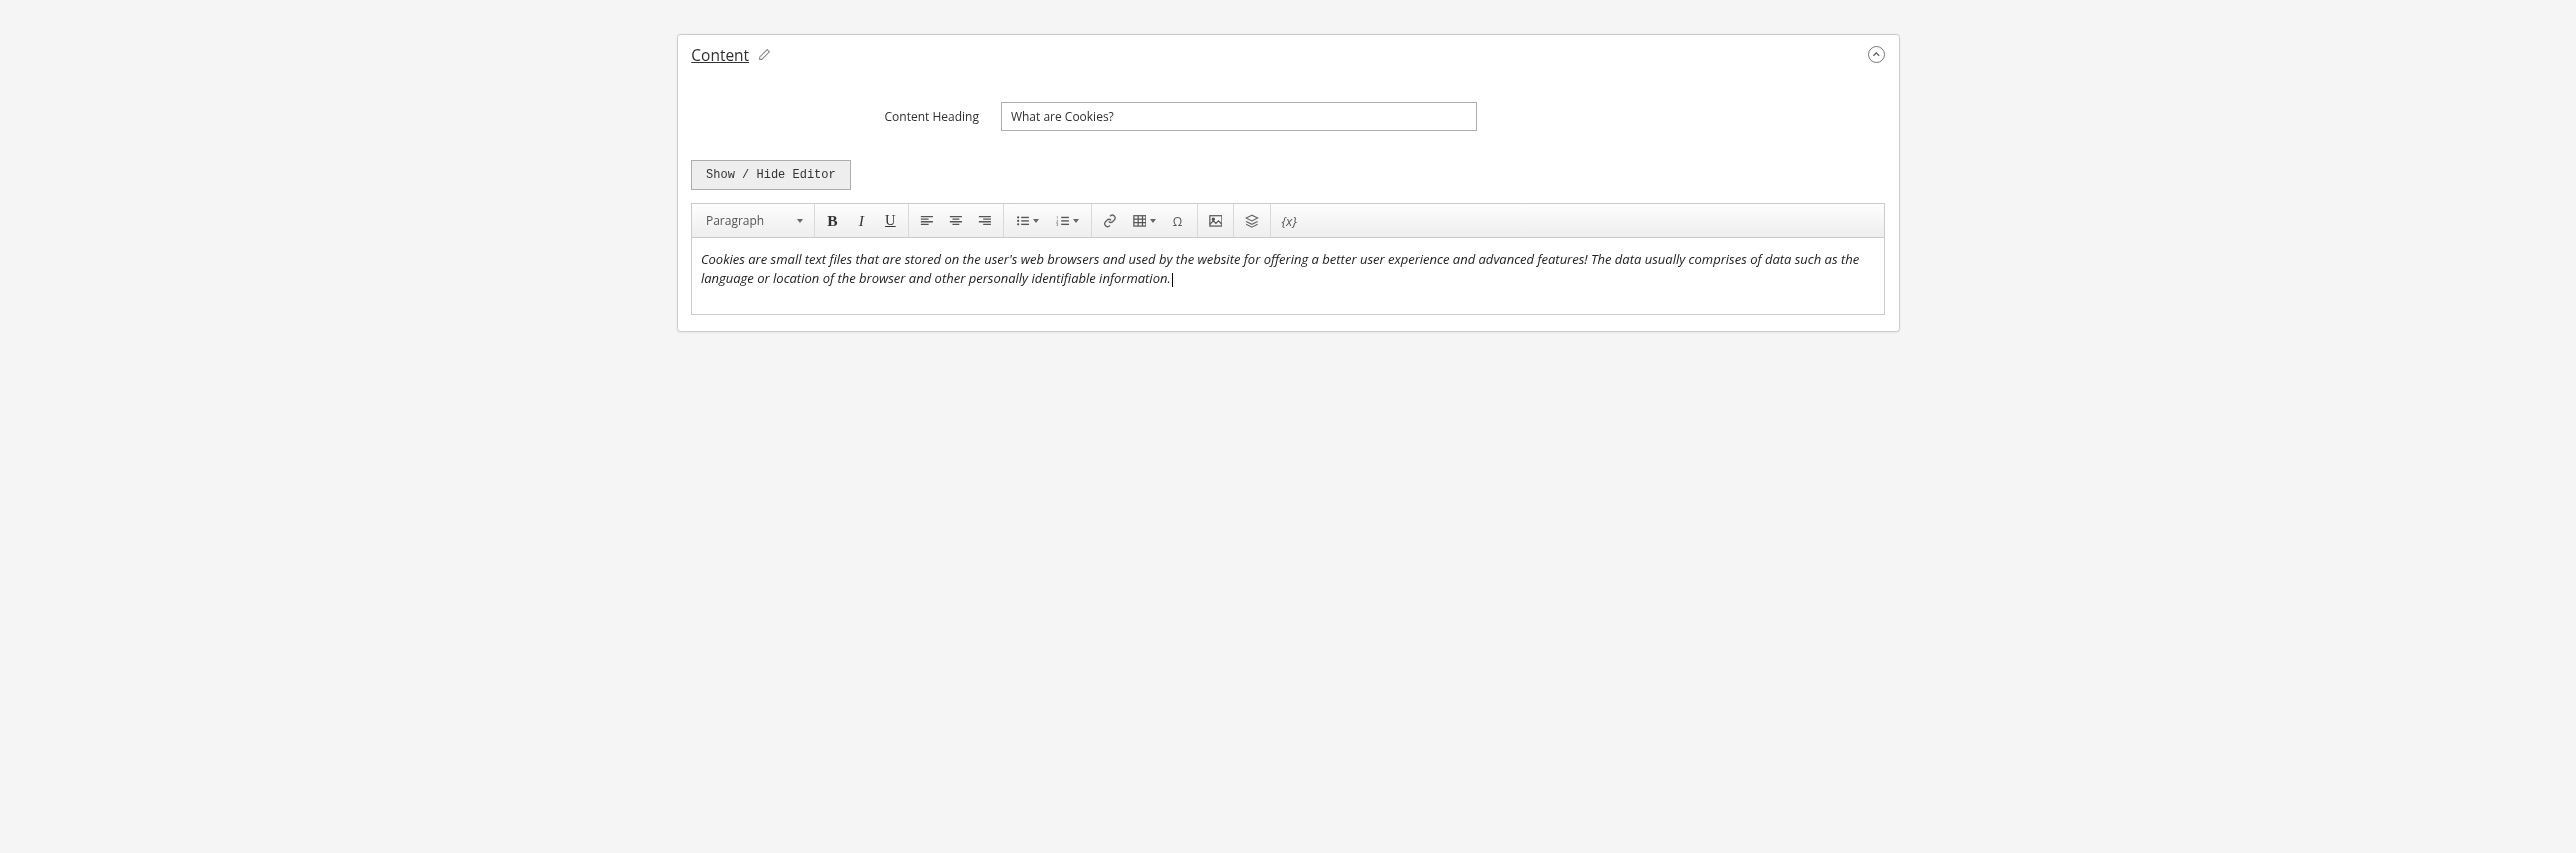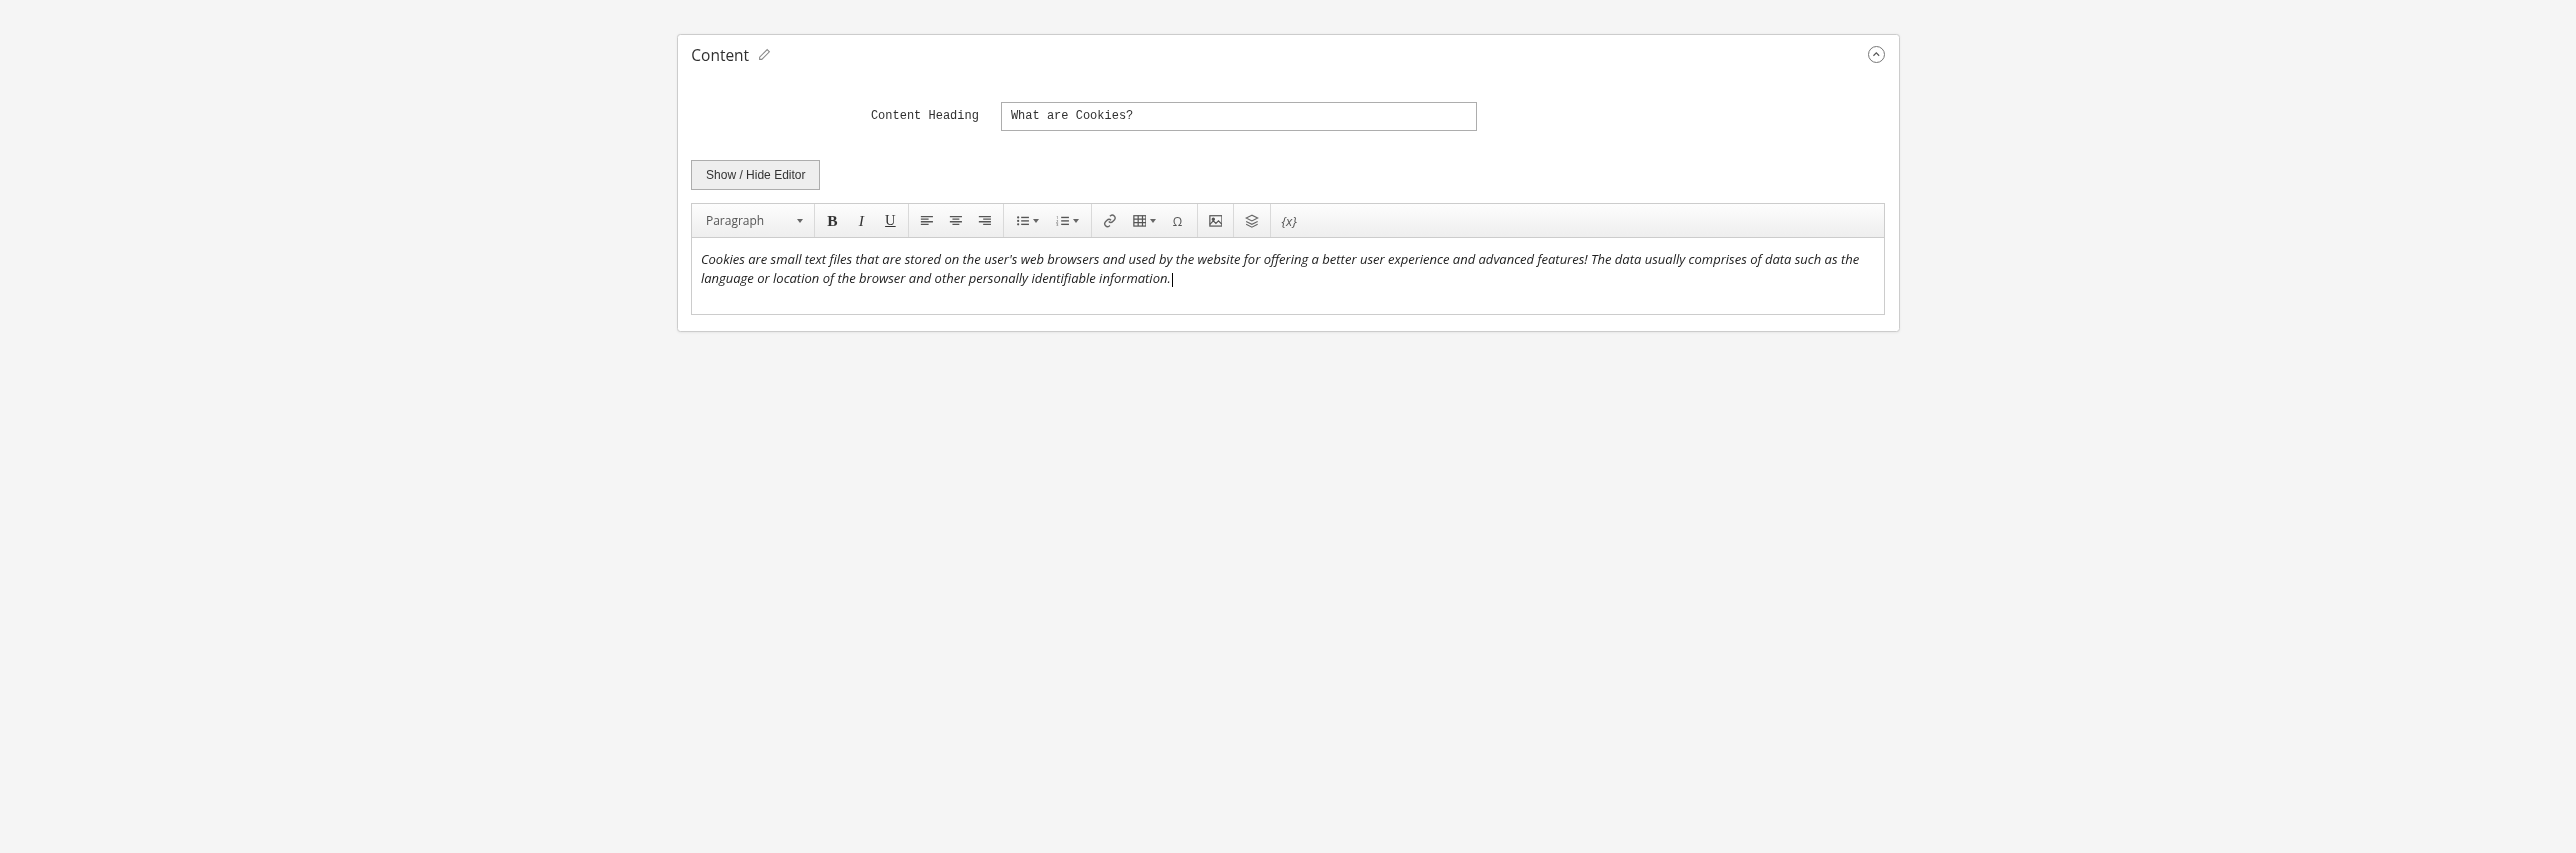--- a/index.html
+++ b/index.html
@@ -17,20 +17,21 @@
     box-shadow: 0 0.9px 2.6px rgba(0,0,0,0.06);
     width: 100%;
     max-width: 1223px;
     margin: 0 auto;
   }
   .panel-header {
     display: flex;
     align-items: center;
     justify-content: space-between;
     padding: 8.6px 13.8px 5.2px 13.8px;
+    text-decoration: underline;
   }
   .panel-title-wrap {
     display: flex;
     align-items: center;
     gap: 8.6px;
   }
   .panel-title {
     font-size: 15.5px;
     font-weight: 400;
     color: #303030;
@@ -52,21 +53,20 @@
     color: #555;
   }
   .collapse-btn svg { display: block; }
   .panel-body {
     padding: 8.6px 13.8px 15.5px 13.8px;
   }
   .field-row {
     display: flex;
     align-items: center;
     margin: 22.4px 0 29px 0;
-    font-family: Liberation Mono, monospace;
   }
   .field-label {
     width: 310px;
     text-align: right;
     padding-right: 22.4px;
     color: #303030;
     font-size: 12px;
   }
   .field-input {
     width: 476px;
@@ -77,21 +77,21 @@
     color: #303030;
     font-family: inherit;
   }
   .toggle-editor-btn {
     background: #eee;
     border: 0.9px solid #adadad;
     padding: 6.9px 13.8px;
     font-size: 12px;
     color: #333;
     cursor: pointer;
-    font-family: Liberation Sans, sans-serif;
+    font-family: Liberation Mono, monospace;
   }
   .editor-wrap {
     margin-top: 13.8px;
     border: 0.9px solid #ccc;
   }
   .toolbar {
     background: linear-gradient(#fdfdfd,#eeeeee);
     border-bottom: 0.9px solid #ccc;
     display: flex;
     align-items: center;

